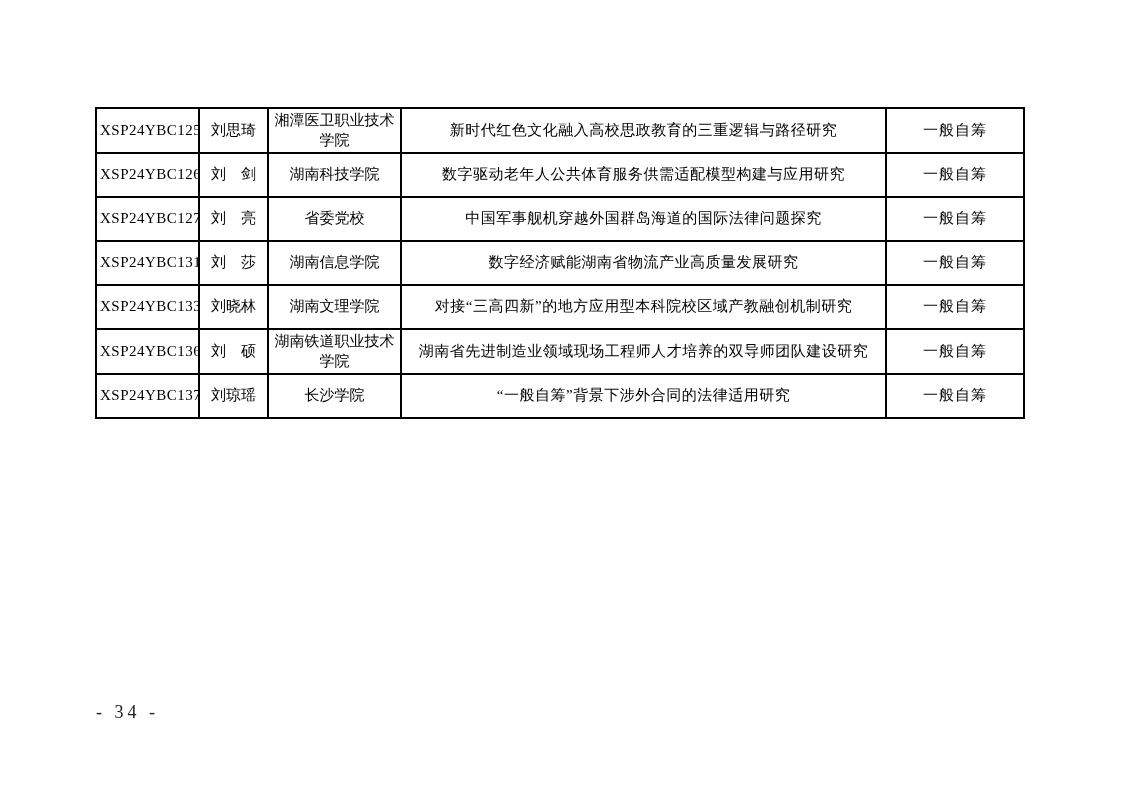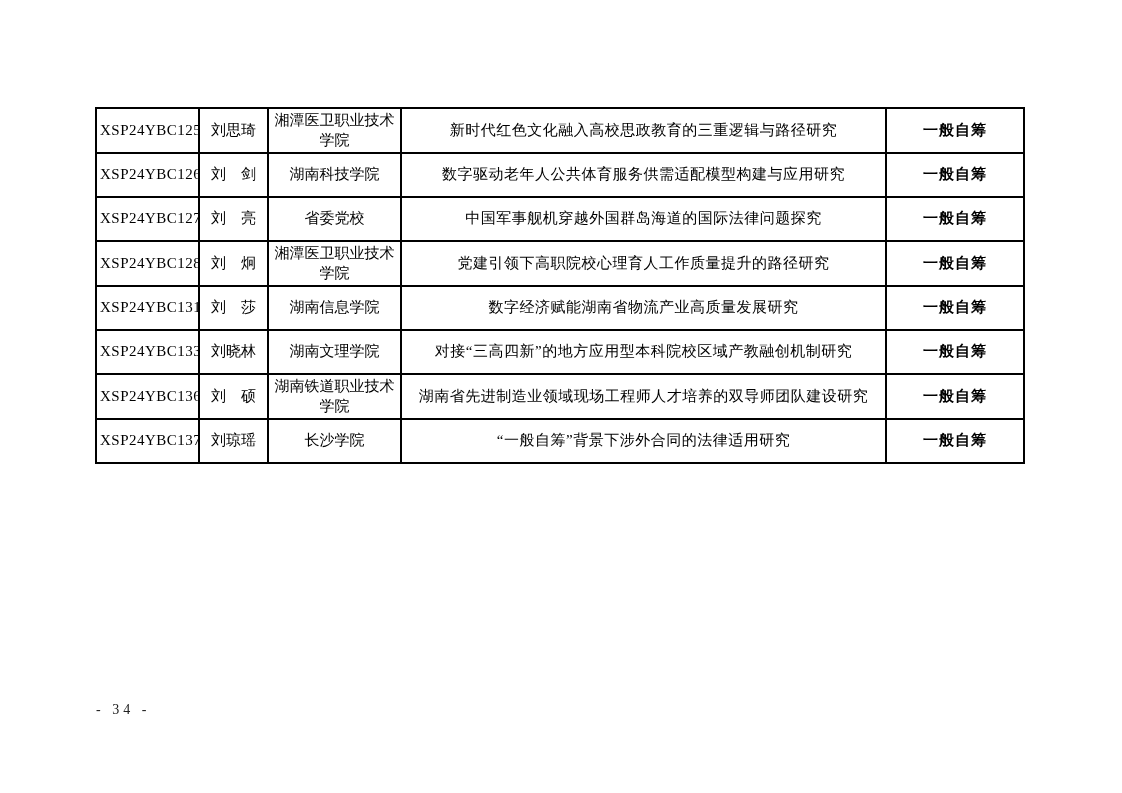--- a/index.html
+++ b/index.html
@@ -47,29 +47,29 @@
     padding: 1px 4px;
     margin-top: 16px;
   }
   td.cell-title {
     text-align: left;
     padding-left: 8px;
     padding-right: 6px;
     letter-spacing: 0.5px;
   }
   td.cell-fund {
-    font-weight: bold;
+    font-weight: normal;
     letter-spacing: 1px;
     white-space: nowrap;
   }
   .page-number {
     position: absolute;
     left: 96px;
     top: 702px;
-    font-size: 14px;
+    font-size: 18px;
     letter-spacing: 4px;
     color: #222222;
     font-family: "Liberation Serif", "DejaVu Serif", serif;
   }
 </style>
 </head>
 <body>
 
 <div class="page">
 
@@ -97,27 +97,20 @@
       <td class="cell-fund">一般自筹</td>
     </tr>
         <tr>
       <td class="cell-id">XSP24YBC127</td>
       <td class="cell-name">刘　亮</td>
       <td class="cell-inst">省委党校</td>
       <td class="cell-title">中国军事舰机穿越外国群岛海道的国际法律问题探究</td>
       <td class="cell-fund">一般自筹</td>
     </tr>
         <tr>
-      <td class="cell-id">XSP24YBC128</td>
-      <td class="cell-name">刘　炯</td>
-      <td class="cell-inst">湘潭医卫职业技术学院</td>
-      <td class="cell-title">党建引领下高职院校心理育人工作质量提升的路径研究</td>
-      <td class="cell-fund">一般自筹</td>
-    </tr>
-        <tr>
       <td class="cell-id">XSP24YBC131</td>
       <td class="cell-name">刘　莎</td>
       <td class="cell-inst">湖南信息学院</td>
       <td class="cell-title">数字经济赋能湖南省物流产业高质量发展研究</td>
       <td class="cell-fund">一般自筹</td>
     </tr>
         <tr>
       <td class="cell-id">XSP24YBC133</td>
       <td class="cell-name">刘晓林</td>
       <td class="cell-inst">湖南文理学院</td>

